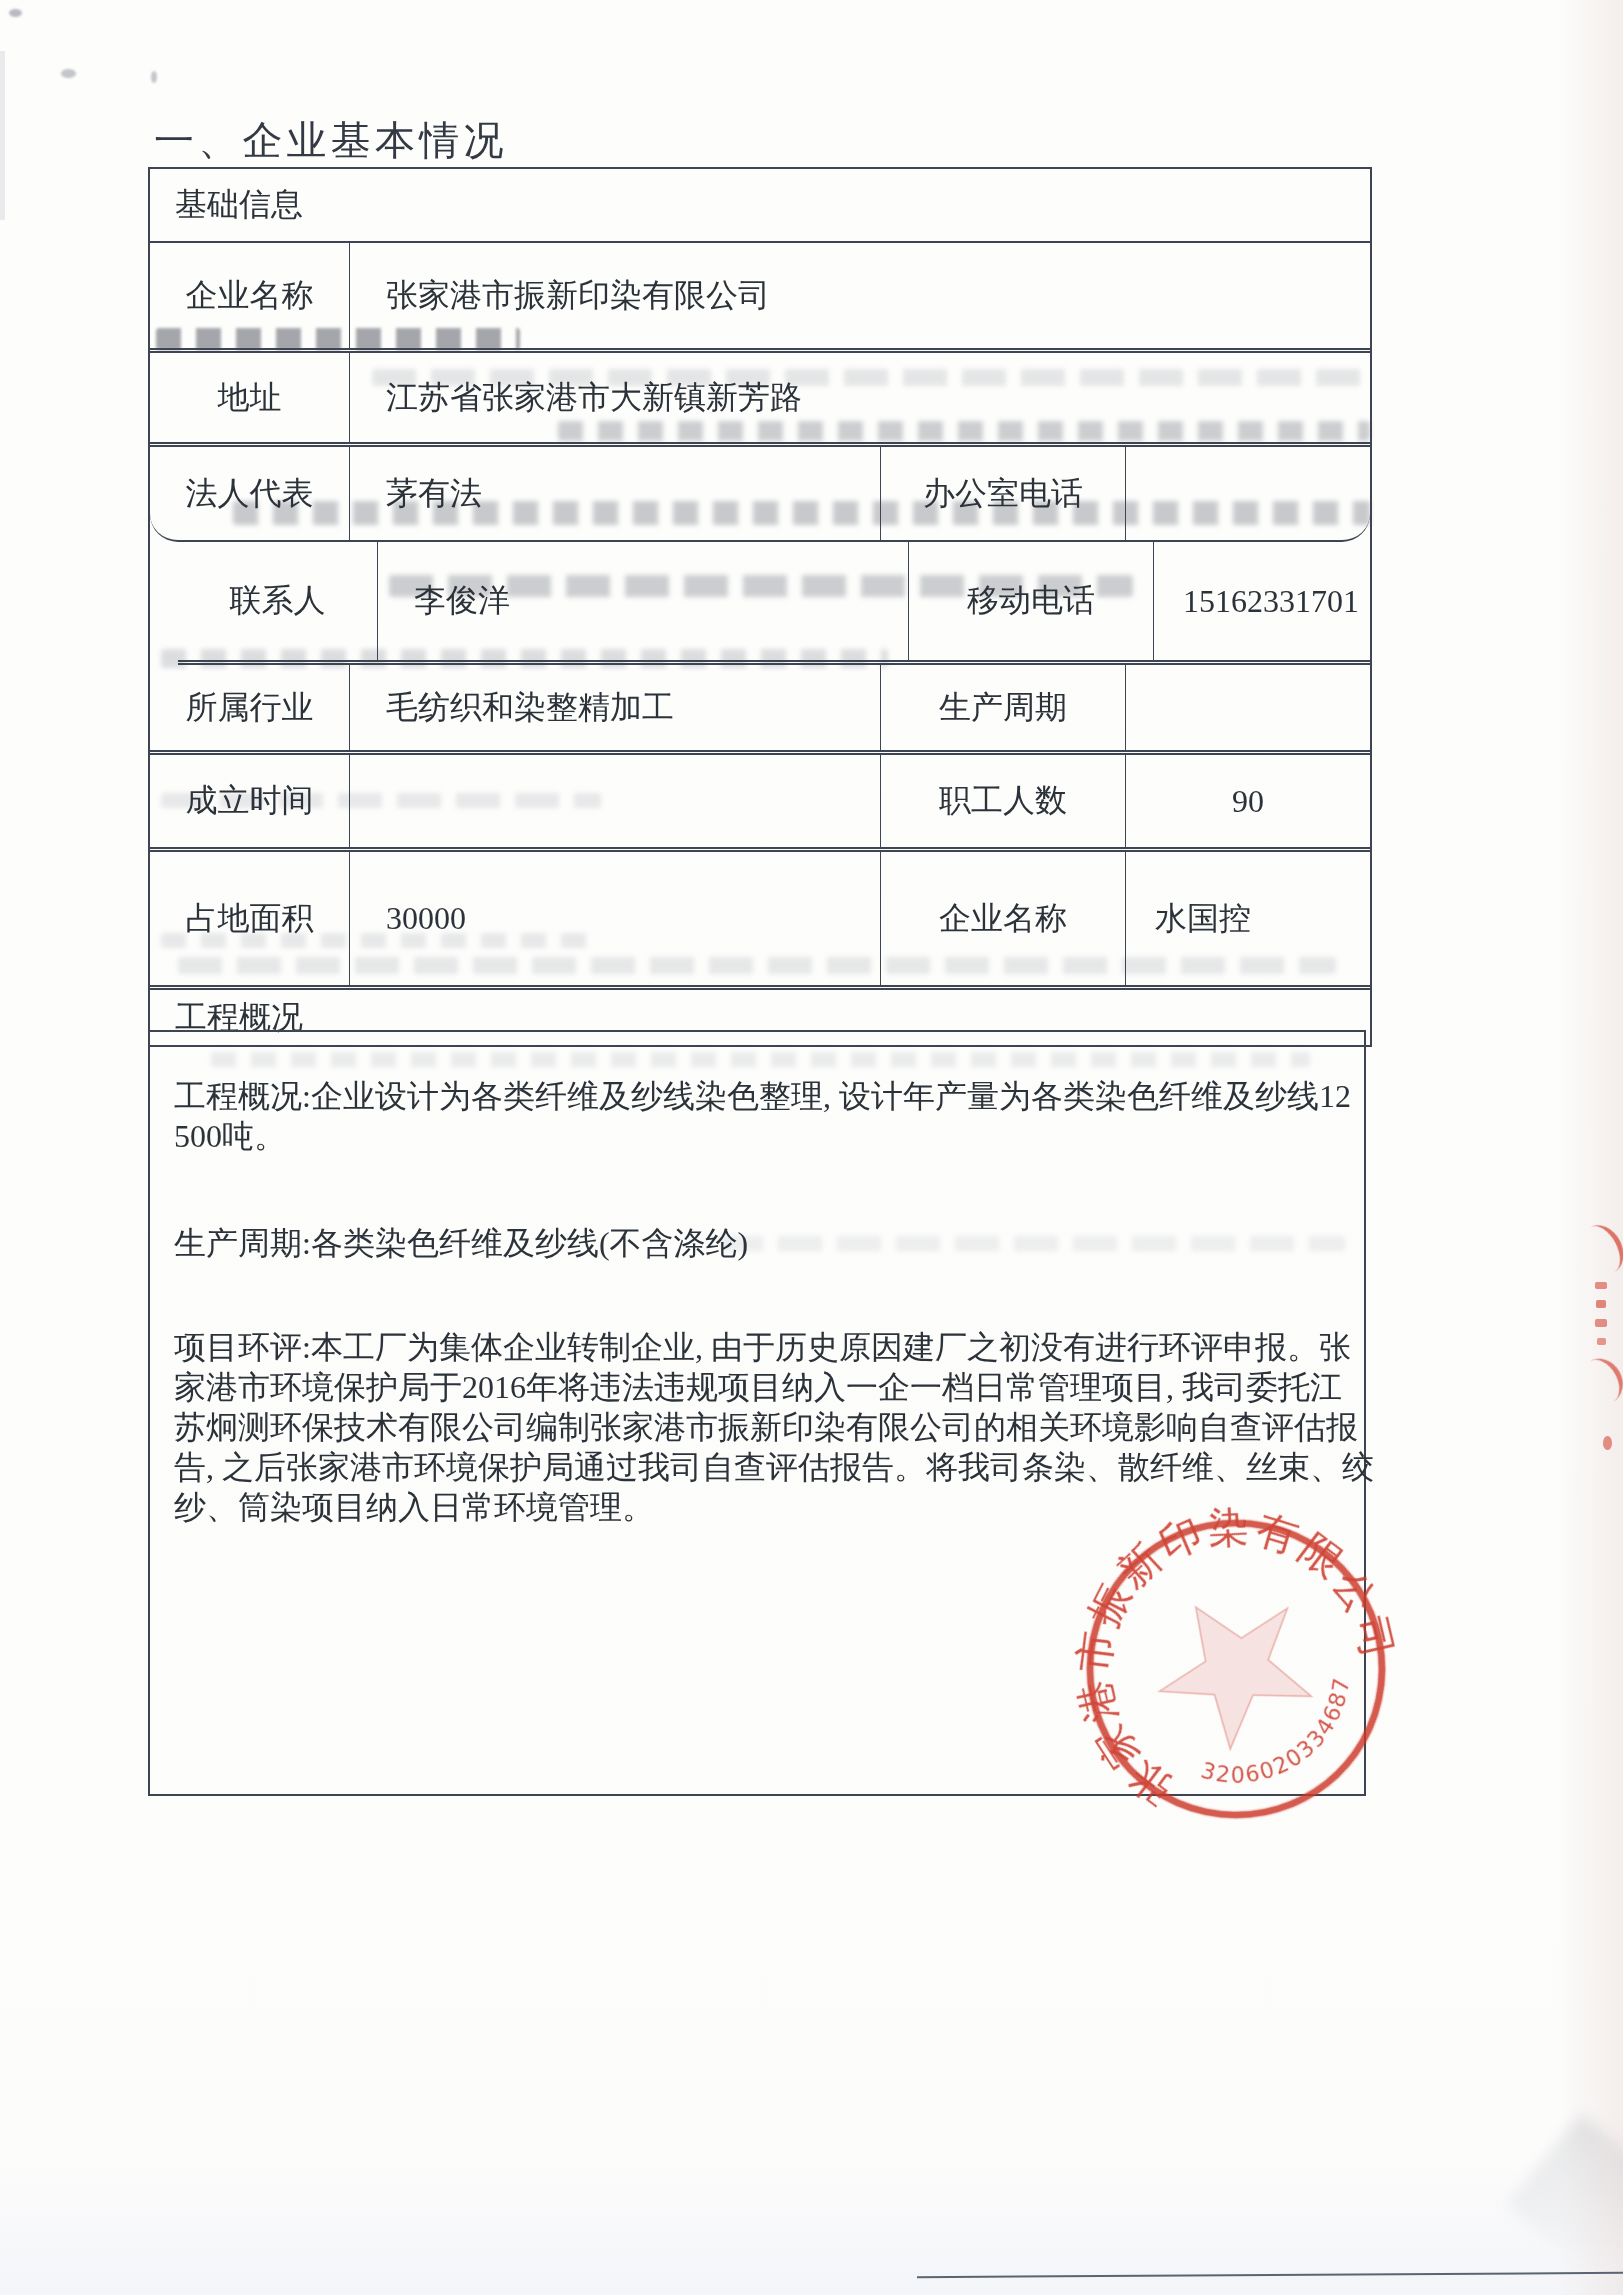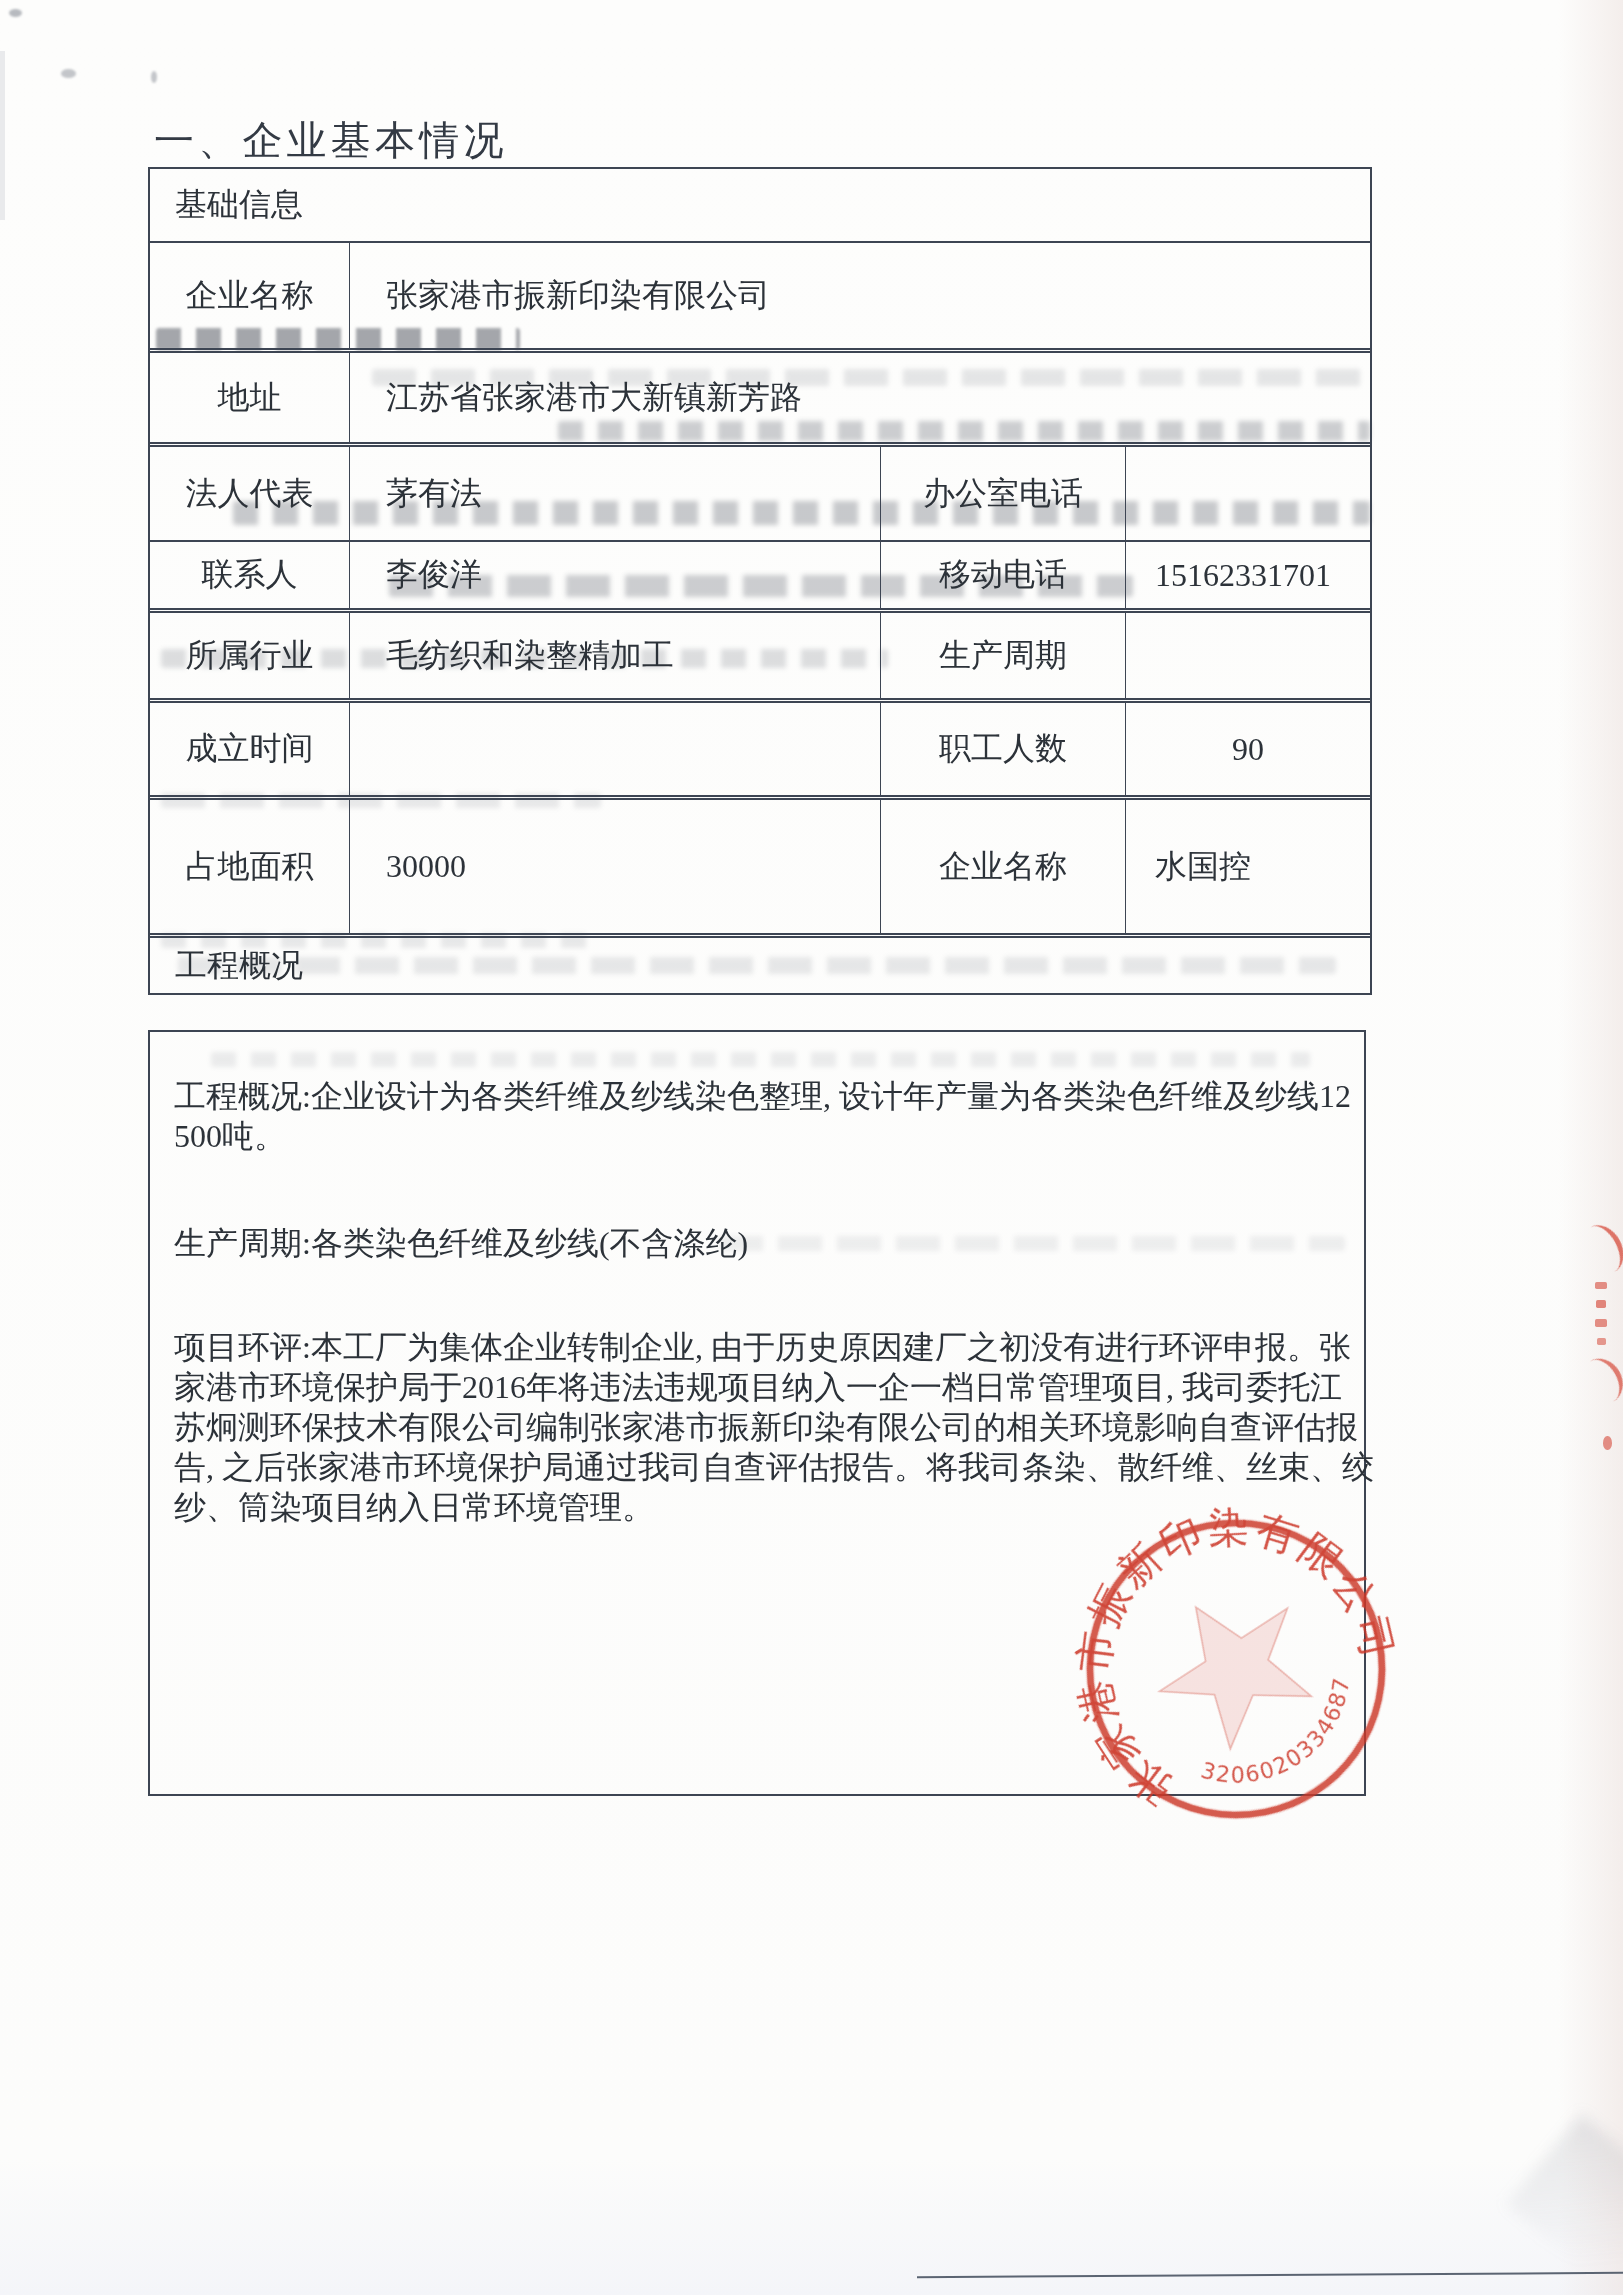--- a/index.html
+++ b/index.html
@@ -82,28 +82,28 @@
     <div class="row b-double" style="height:110px;">
       <div class="cell c-label">企业名称</div>
       <div class="cell c-val">张家港市振新印染有限公司</div>
     </div>
 
     <div class="row b-double" style="height:94px;">
       <div class="cell c-label">地址</div>
       <div class="cell c-val">江苏省张家港市大新镇新芳路</div>
     </div>
 
-    <div class="row b-solid" style="height:95px;">
+    <div class="row b-solid" style="height:95px;border-radius:28px;">
       <div class="cell c-label">法人代表</div>
       <div class="cell c-val1">茅有法</div>
       <div class="cell c-label2">办公室电话</div>
       <div class="cell c-val2"></div>
     </div>
 
-    <div class="row b-double" style="height:71px;">
+    <div class="row b-double" style="height:123px;margin-left:28px;">
       <div class="cell c-label">联系人</div>
       <div class="cell c-val1">李俊洋</div>
       <div class="cell c-label2">移动电话</div>
       <div class="cell c-val2">15162331701</div>
     </div>
 
     <div class="row b-double" style="height:90px;">
       <div class="cell c-label">所属行业</div>
       <div class="cell c-val1">毛纺织和染整精加工</div>
       <div class="cell c-label2">生产周期</div>

